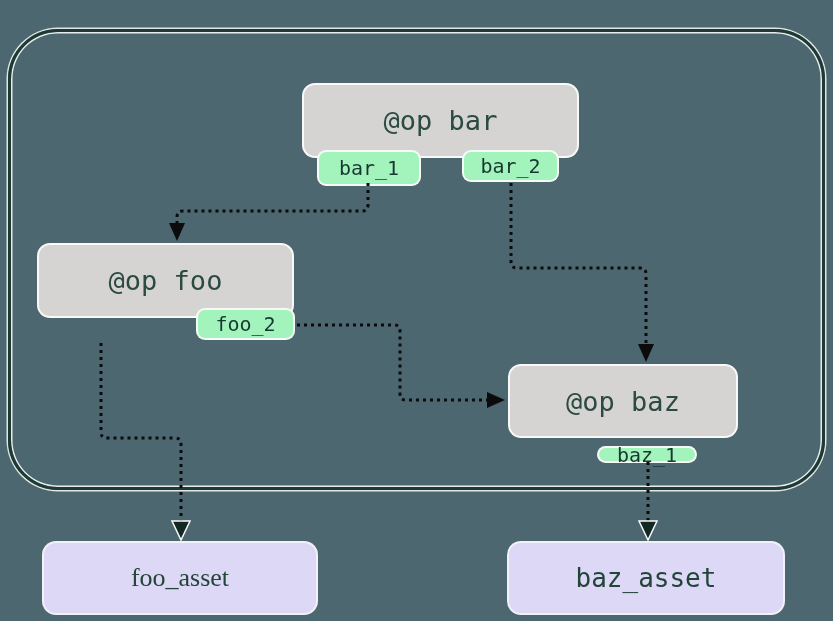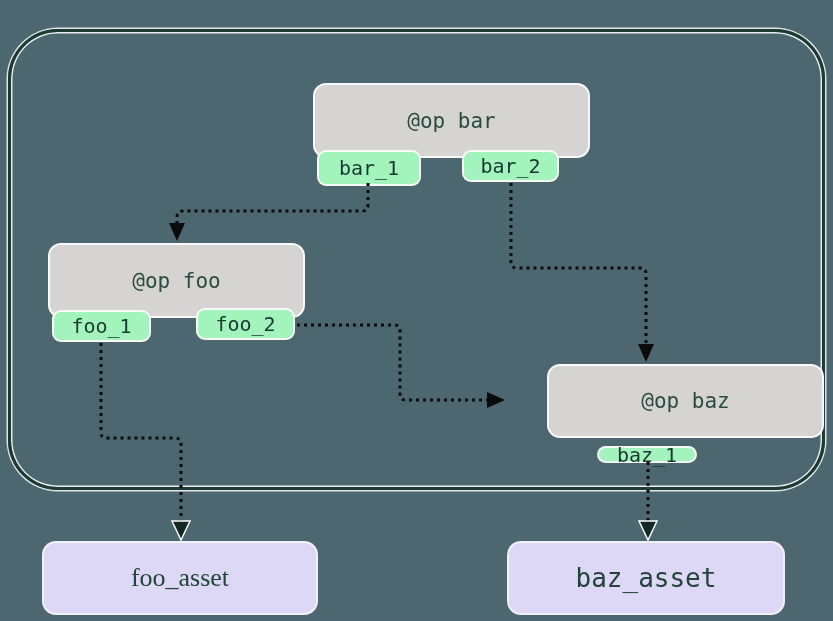--- a/index.html
+++ b/index.html
@@ -42,27 +42,26 @@
   }
   
   .op {
     position: absolute;
     box-sizing: border-box;
     background: #d6d4d2;
     border: 2px solid rgba(251,251,251,0.95);
     border-radius: 13px;
     display: flex; align-items: center; justify-content: center;
     color: #2b4a42;
-    font-size: 21px;
+    font-size: 27px;
     z-index: 2;
-    margin-left: 11px;
   }
   #op-bar { left: 302px; top: 83px;  width: 277px; height: 75px; }
   #op-foo { left: 37px;  top: 243px; width: 257px; height: 75px; align-items: center; }
-  #op-baz { left: 536px; top: 364px; width: 277px; height: 74px; }
+  #op-baz { left: 508px; top: 364px; width: 230px; height: 74px; }
   
   .tag {
     position: absolute;
     box-sizing: border-box;
     background: #a3f3bc;
     border: 2px solid rgba(251,251,251,0.95);
     border-radius: 9px;
     display: flex; align-items: center; justify-content: center;
     color: #173830;
     font-size: 20px;
@@ -118,23 +117,20 @@
   <div class="tag" id="tag-bar-1">
     <span>bar_1</span>
   </div>
   <div class="tag" id="tag-bar-2">
     <span>bar_2</span>
   </div>
 
   <div class="op" id="op-foo">
     <span>@op foo</span>
   </div>
-  <div class="tag" id="tag-foo-1">
-    <span>foo_1</span>
-  </div>
   <div class="tag" id="tag-foo-2">
     <span>foo_2</span>
   </div>
 
   <div class="op" id="op-baz">
     <span>@op baz</span>
   </div>
   <div class="tag" id="tag-baz-1">
     <span>baz_1</span>
   </div>

